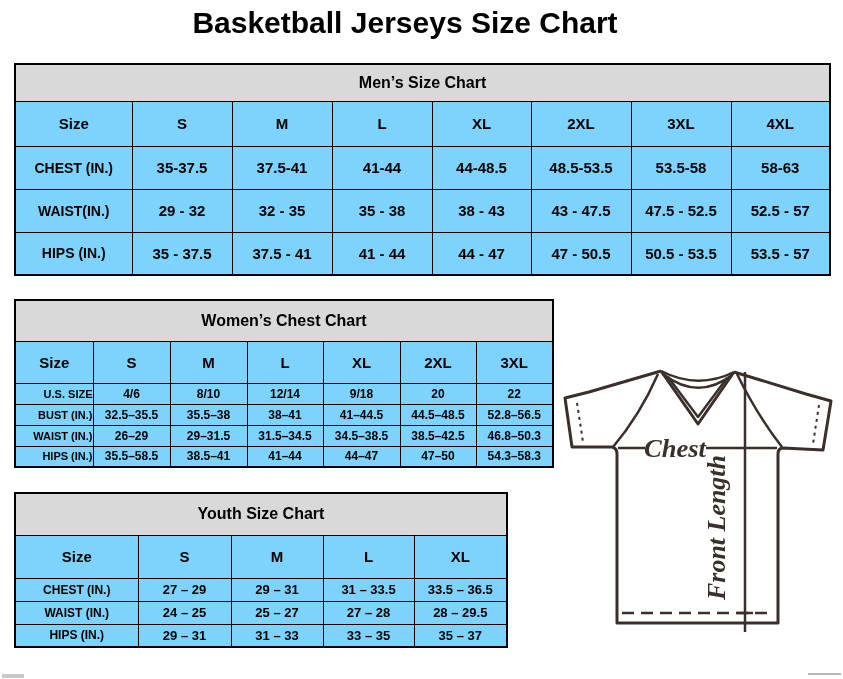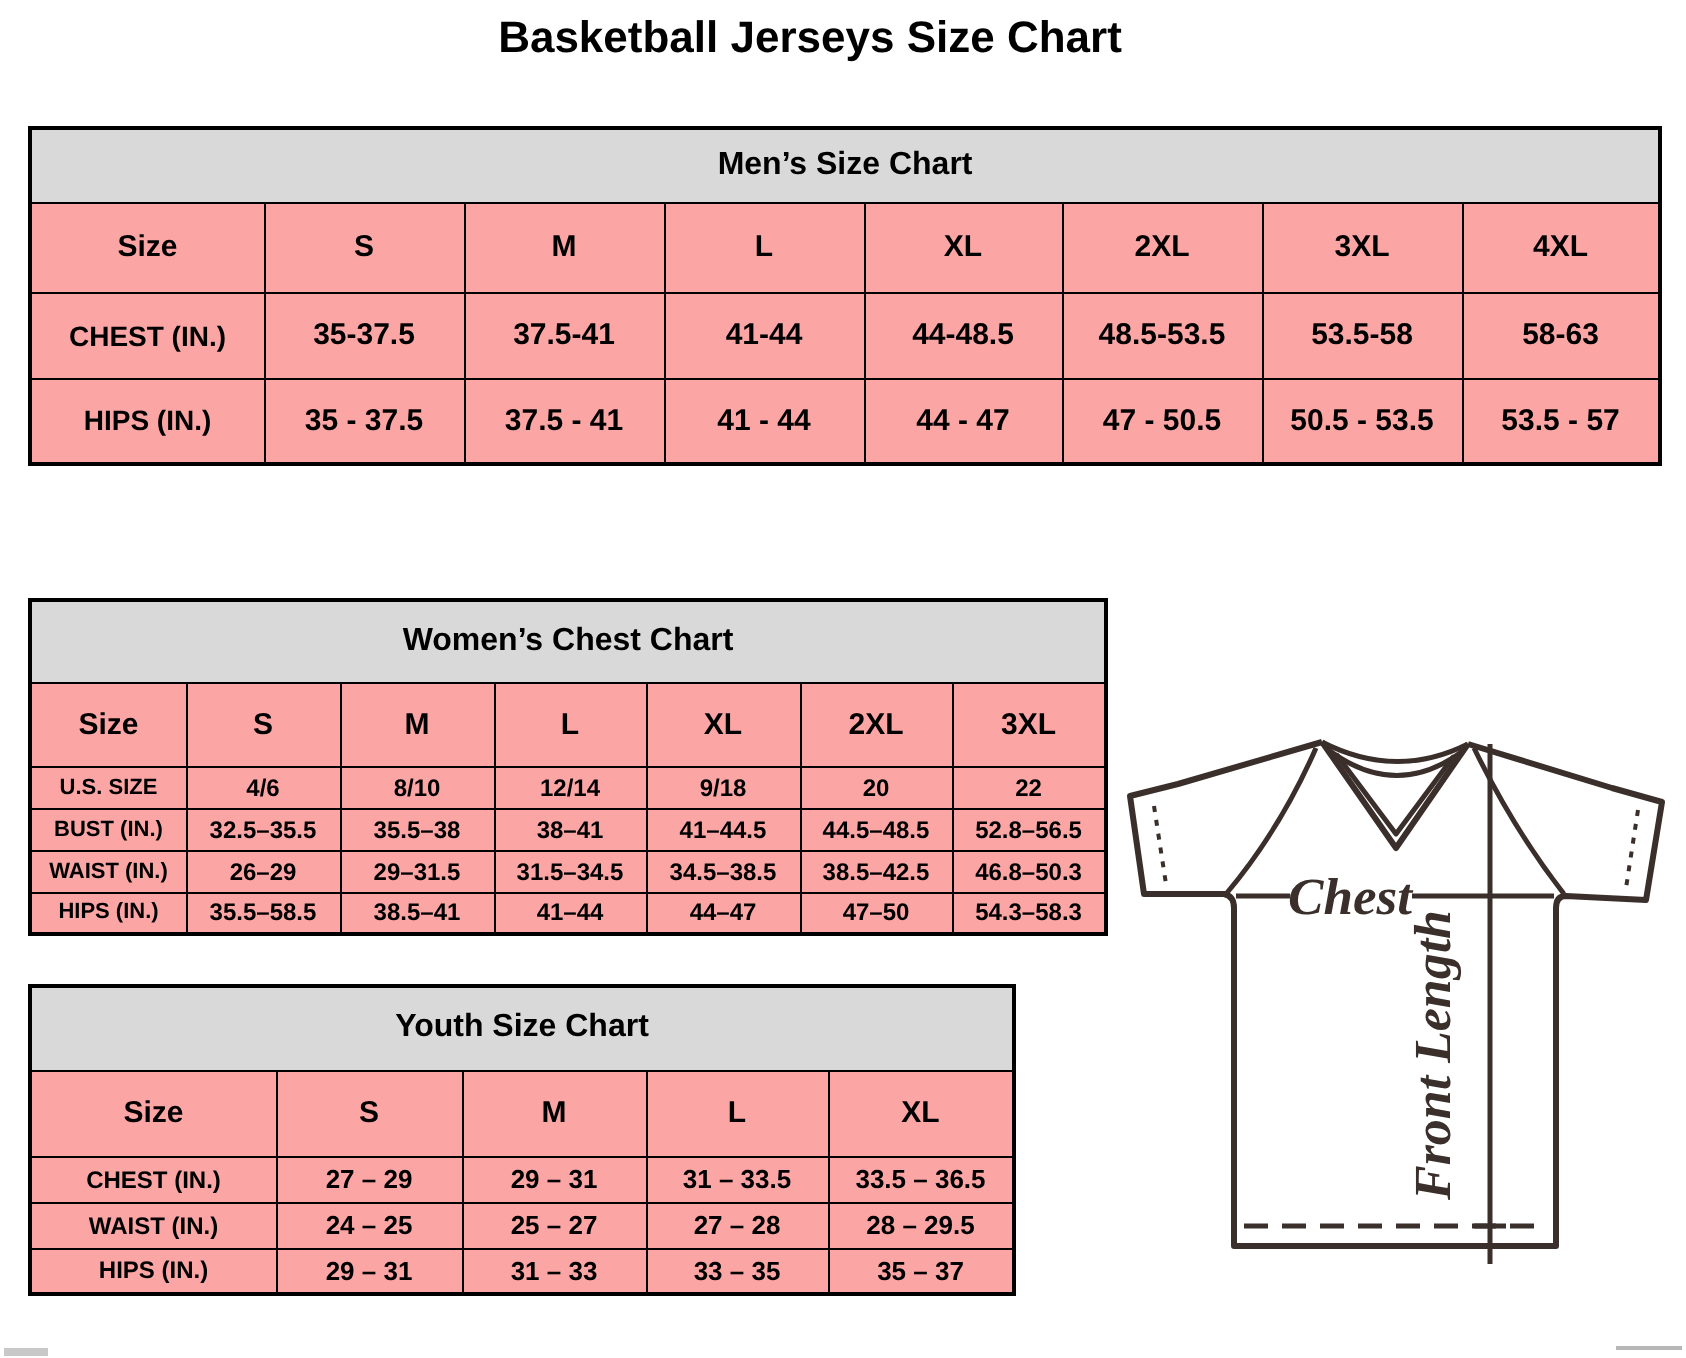--- a/index.html
+++ b/index.html
@@ -4,43 +4,43 @@
 <style>
   :root { --band-bg:#d9d9d9; --ink:#3a2f2b; }
   * { box-sizing: border-box; }
   html,body { margin:0; padding:0; }
   body {
     width:843px; height:679px; background:#fff; position:relative;
     font-family:"Liberation Sans", sans-serif; overflow:hidden;
   }
   .page-title {
     position:absolute; left:0; top:6px; width:810px;
-    text-align:center; font-size:22px; font-weight:bold; color:#000;
+    text-align:center; font-size:30px; font-weight:bold; color:#000;
   }
   table.size-table {
     position:absolute; border-collapse:collapse; table-layout:fixed;
-    border:2px solid #000; background:#fca5a5;
+    border:2px solid #000; background:#7dd3fc;
   }
   table.size-table td {
     border:1px solid #000; text-align:center; vertical-align:middle;
     font-weight:bold; color:#000; padding:0; overflow:hidden; white-space:nowrap;
   }
   td.band { background:var(--band-bg); font-size:16px; }
   
   #mens-table { left:14px; top:63px; width:815px; }
   #mens-table .band-row { height:37px; }
   #mens-table .size-row { height:45px; font-size:15px; }
   #mens-table .data-row { height:43px; font-size:15px; }
   #mens-table .data-row td.label-cell { font-size:14px; }
   
   #womens-table { left:14px; top:299px; width:538px; }
   #womens-table .band-row { height:41px; }
   #womens-table .size-row { height:42px; font-size:15px; }
   #womens-table .data-row { height:21px; font-size:12px; }
-  #womens-table .data-row td.label-cell { font-size:11px; }
+  #womens-table .data-row td.label-cell { font-size:11px;text-align:right; }
   
   #youth-table { left:14px; top:492px; width:492px; }
   #youth-table .band-row { height:42px; }
   #youth-table .size-row { height:43px; font-size:15px; }
   #youth-table .data-row { height:23px; font-size:13px; }
   #youth-table .data-row td.label-cell { font-size:12px; }
   
   #jersey-box { position:absolute; left:555px; top:360px; width:288px; height:290px; }
   .ink { stroke:var(--ink); fill:none; }
   .diagram-text {
@@ -84,20 +84,30 @@
       </tr>
       <tr class="data-row">
         <td class="label-cell">CHEST (IN.)</td>
         <td>35-37.5</td>
         <td>37.5-41</td>
         <td>41-44</td>
         <td>44-48.5</td>
         <td>48.5-53.5</td>
         <td>53.5-58</td>
         <td>58-63</td>
+      </tr>
+      <tr class="data-row">
+        <td class="label-cell">WAIST(IN.)</td>
+        <td>29 - 32</td>
+        <td>32 - 35</td>
+        <td>35 - 38</td>
+        <td>38 - 43</td>
+        <td>43 - 47.5</td>
+        <td>47.5 - 52.5</td>
+        <td>52.5 - 57</td>
       </tr>
       <tr class="data-row">
         <td class="label-cell">HIPS (IN.)</td>
         <td>35 - 37.5</td>
         <td>37.5 - 41</td>
         <td>41 - 44</td>
         <td>44 - 47</td>
         <td>47 - 50.5</td>
         <td>50.5 - 53.5</td>
         <td>53.5 - 57</td>

